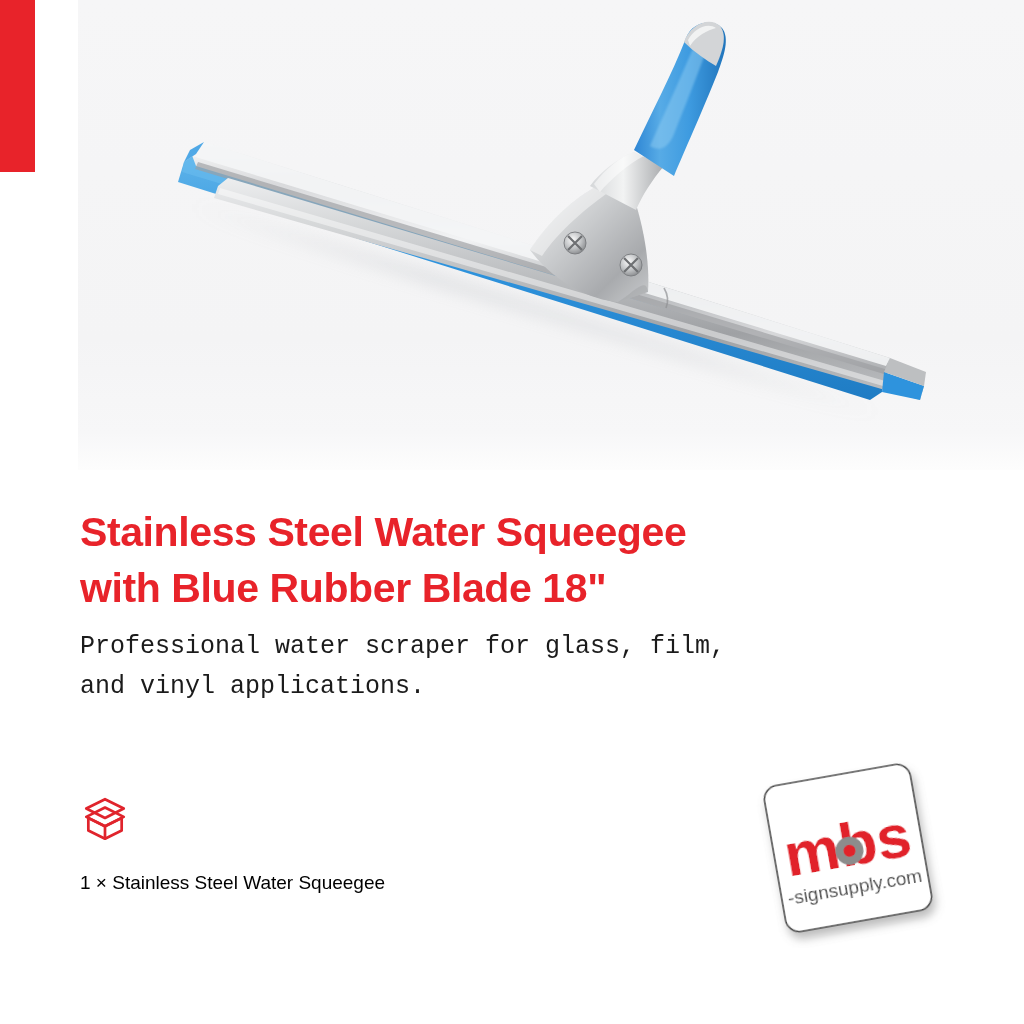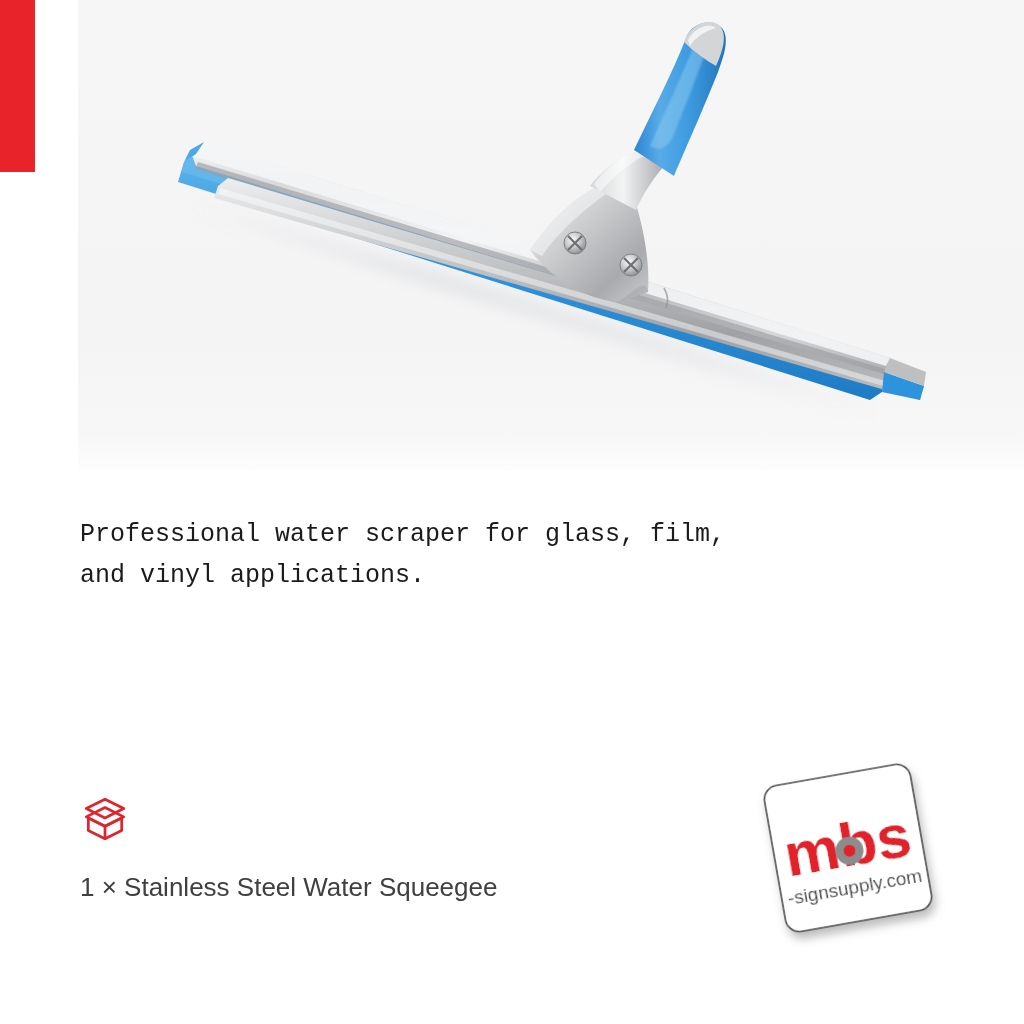--- a/index.html
+++ b/index.html
@@ -77,23 +77,23 @@
     top: 795px;
     width: 620px;
   }
   .box-icon {
     display: block;
     width: 50px;
     height: 50px;
   }
   .contents-line {
     margin: 26px 0 0 0;
-    color: #404040;
+    color: #000000;
     font-family: "Liberation Sans Narrow", "Liberation Sans", sans-serif;
-    font-size: 26px;
+    font-size: 19px;
     line-height: 1.3;
   }
 
   
   .logo-wrap {
     position: absolute;
     left: 748px;
     top: 748px;
     width: 200px;
     height: 200px;
@@ -215,20 +215,22 @@
     <path d="M572,146 C588,110 608,66 620,36 C624,26 632,24 636,28
              C630,48 612,94 596,134 C590,148 582,152 572,146 Z" fill="#8FCCF2" opacity="0.5" filter="url(#tinyBlur)"></path>
 
     <path d="M606,42 C612,24 632,16 642,26 C650,36 644,52 638,66
              C628,60 616,52 606,42 Z" fill="#D3D5D7"></path>
     <path d="M610,40 C616,28 630,22 638,28 C630,30 618,36 612,46 Z" fill="#F6F7F7" opacity="0.85"></path>
   </svg>
 </div>
 
 <div class="content">
+  <h1 class="product-title">Stainless Steel Water Squeegee
+with Blue Rubber Blade 18"</h1>
   <p class="product-subtitle">Professional water scraper for glass, film,
 and vinyl applications.</p>
 </div>
 
 <div class="contents">
   <svg class="box-icon" viewBox="0 0 48 48" fill="none" stroke="#E0242C" stroke-width="2.6" stroke-linecap="round" stroke-linejoin="round">
 
     <polygon points="24,4 42,13 24,22 6,13"></polygon>
     <polygon points="24,12 42,21 24,30 6,21"></polygon>
 

